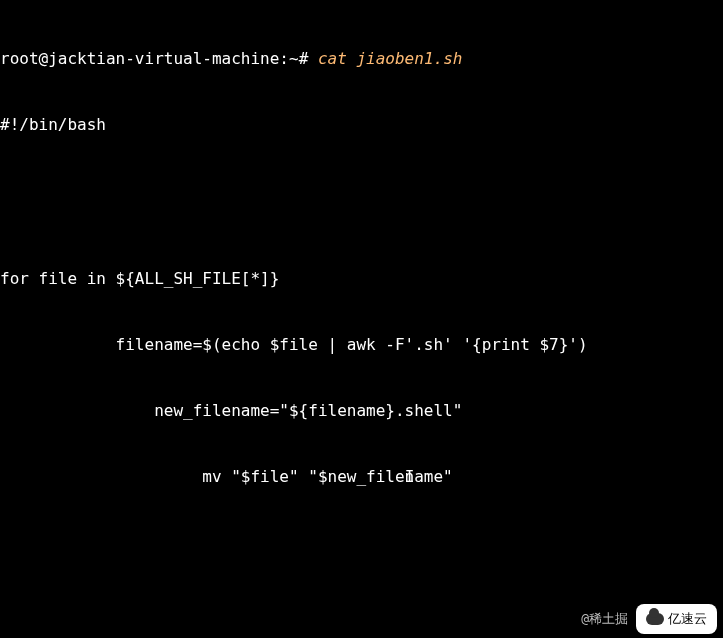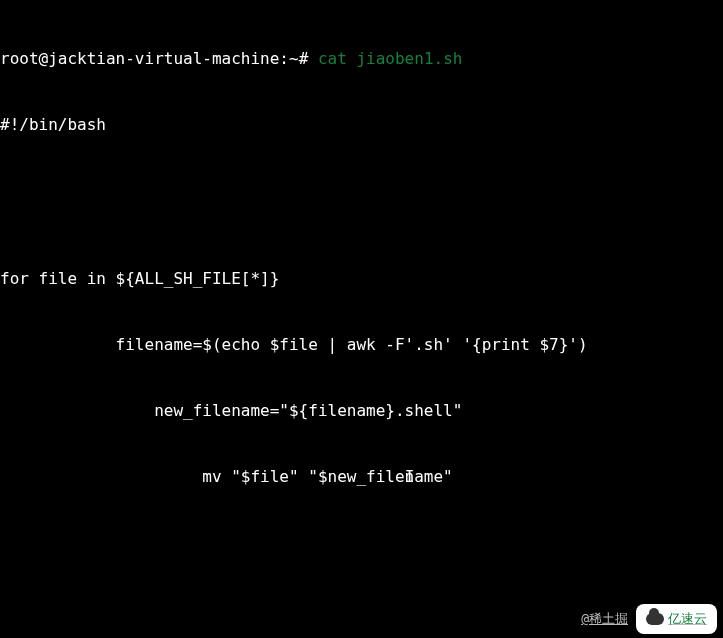--- a/index.html
+++ b/index.html
@@ -14,37 +14,36 @@
       overflow: hidden;
       position: relative;
     }
     .terminal {
       white-space: pre;
       padding: 4px 0 0 0;
     }
     .prompt-user { color: #fff; }
     .prompt-path { color: #fff; }
     .prompt-sym { color: #fff; }
-    .cmd { color: #15803d; }
+    .cmd { color: #fdba74; font-style: italic; }
     .line { white-space: pre; }
     
     .watermarks {
       position: absolute;
       bottom: 4px;
       right: 6px;
       display: flex;
       align-items: center;
       gap: 8px;
       font-size: 13px;
       color: #bbb;
-      text-decoration: underline;
     }
     .wm-badge {
       background: #fff;
-      color: #15803d;
+      color: #000000;
       border-radius: 8px;
       padding: 4px 10px;
       font-size: 13px;
       display: inline-flex;
       align-items: center;
       gap: 4px;
     }
     .wm-cloud {
       width: 18px; height: 12px; background: #333; border-radius: 8px;
       position: relative;

